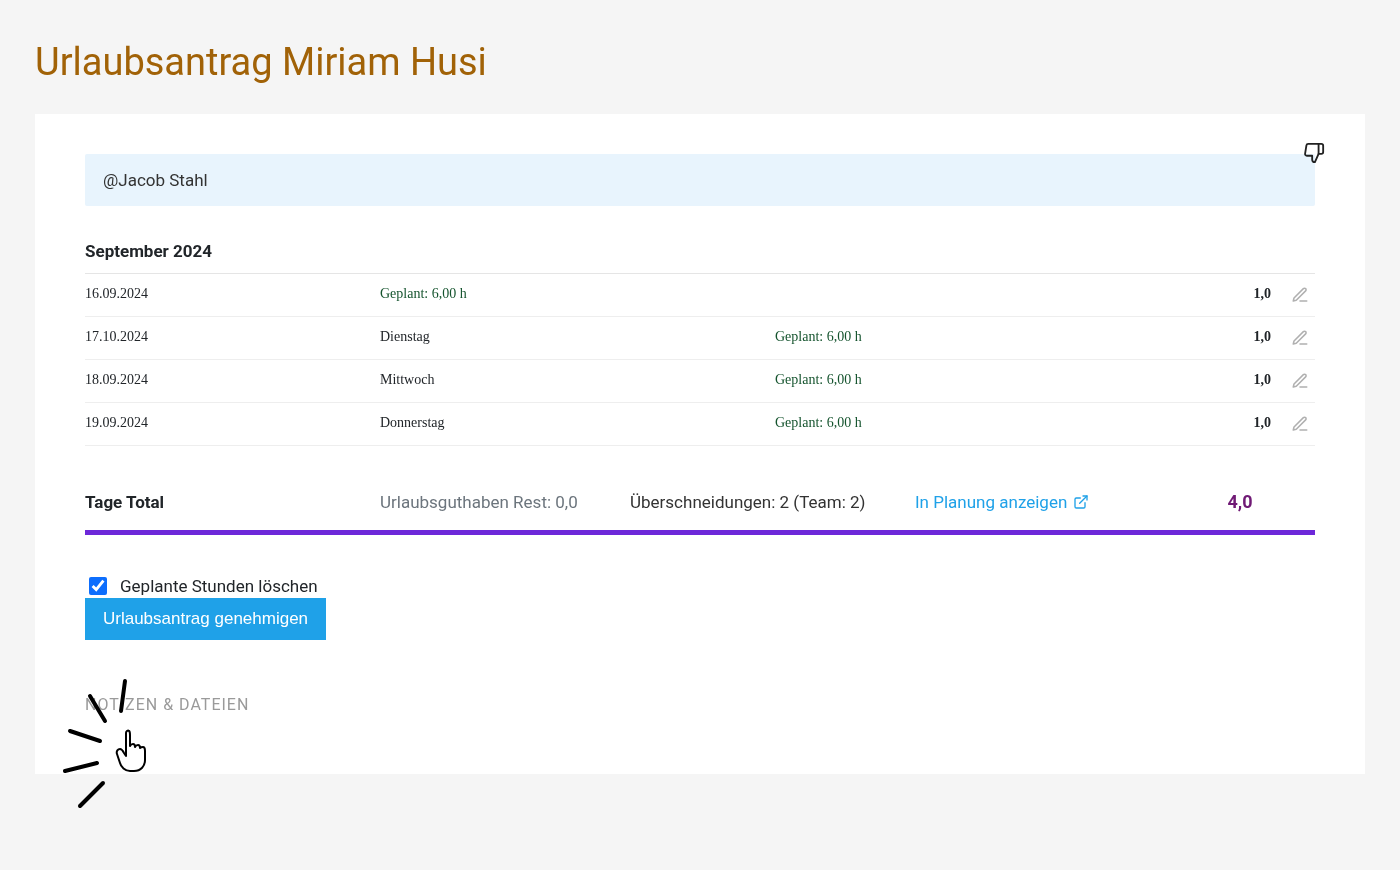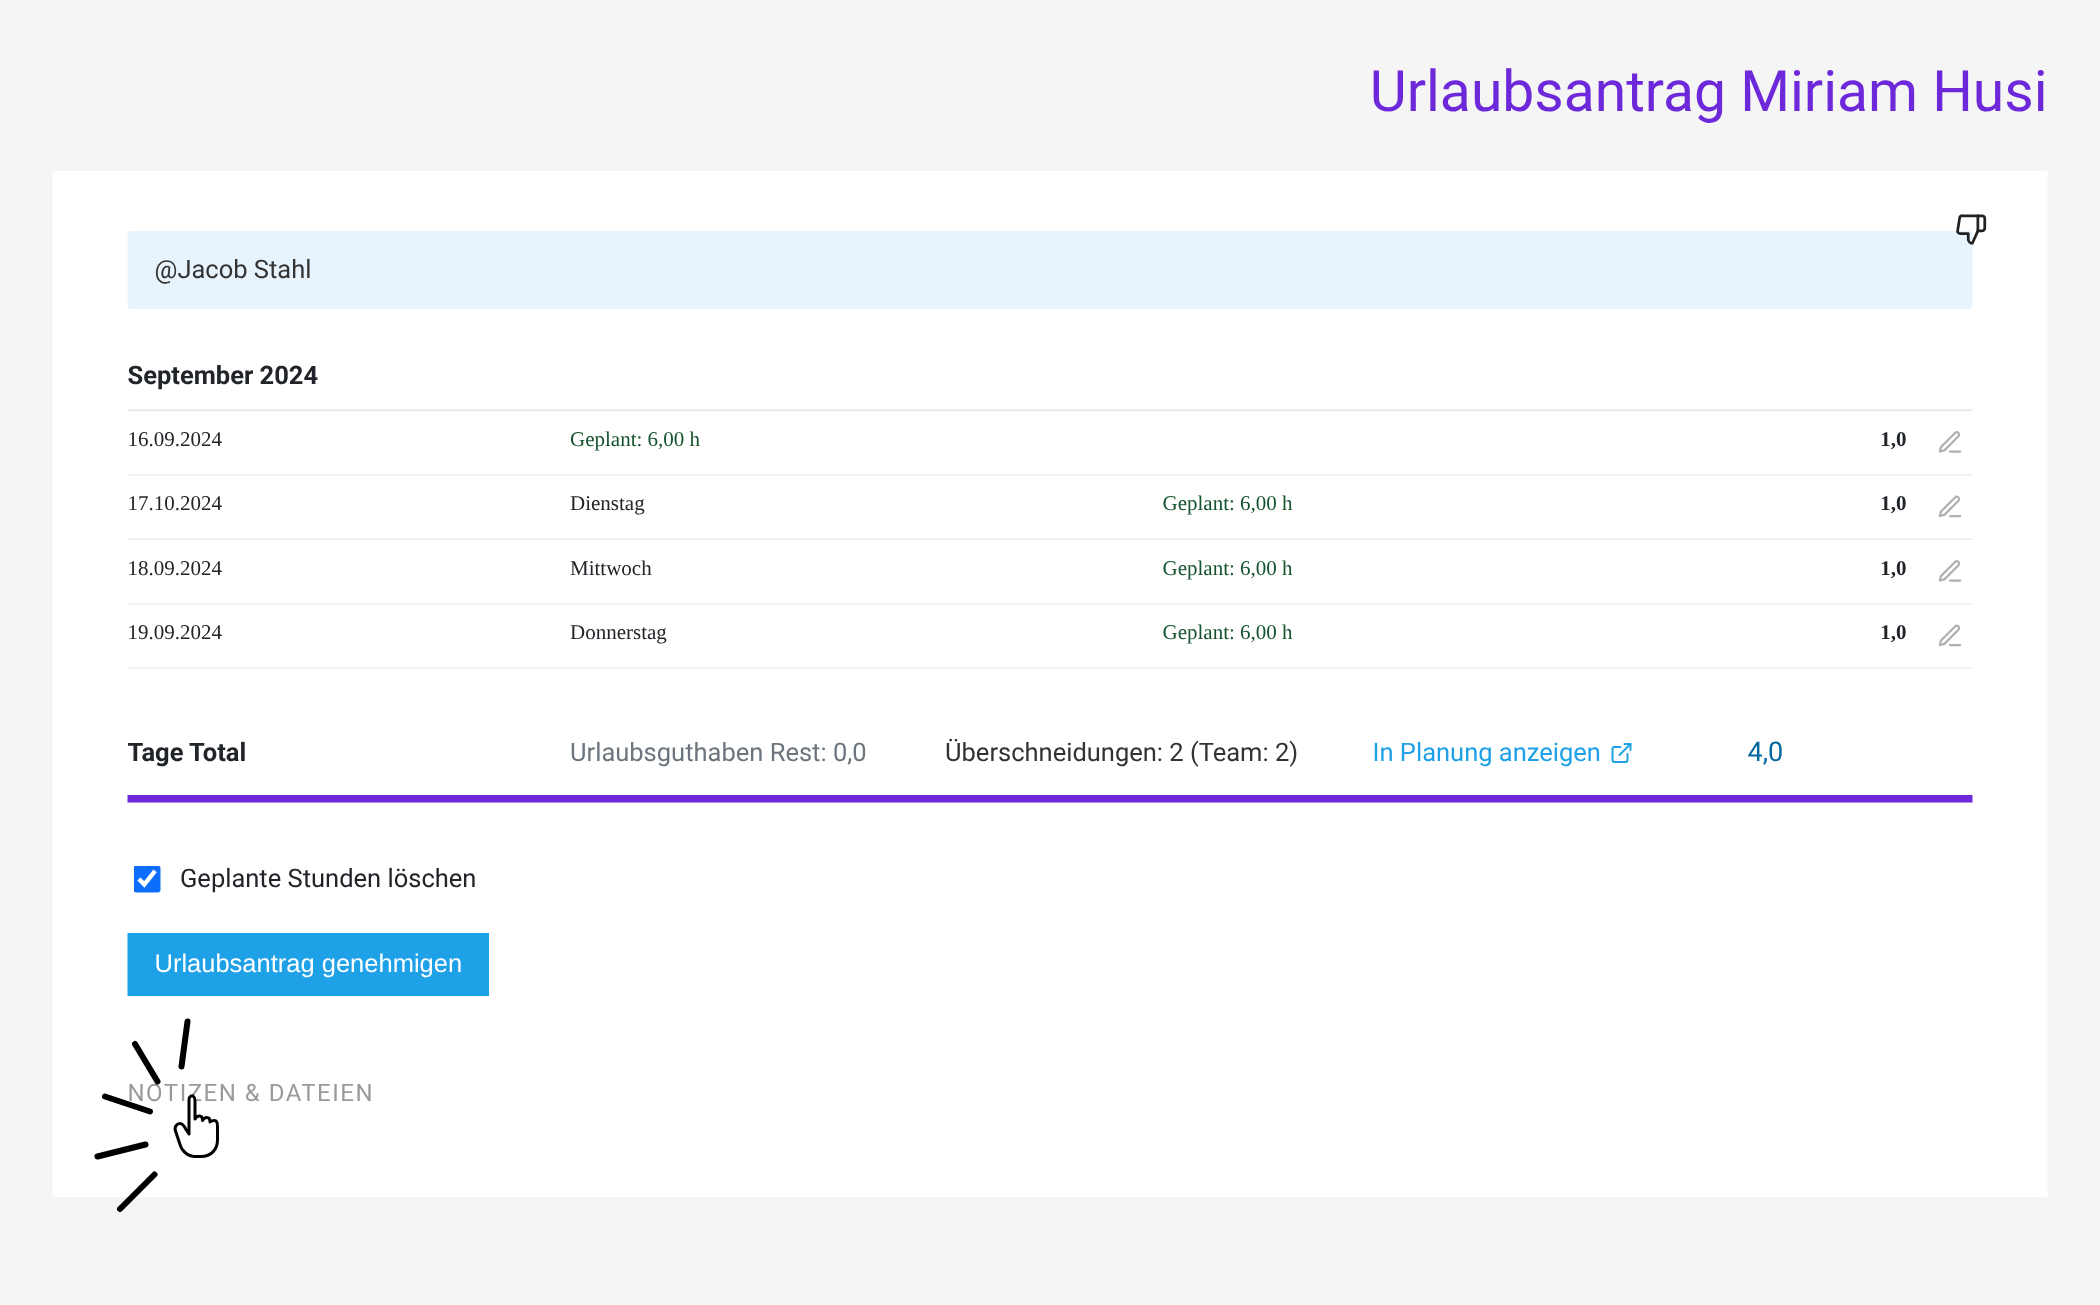--- a/index.html
+++ b/index.html
@@ -17,22 +17,21 @@
 
   .page {
     padding: 30px 35px;
     box-sizing: border-box;
   }
 
   .page-title {
     font-size: 38px;
     font-weight: 400;
     margin: 10px 0 30px 0;
-    color: #6d28d9;
-    text-align: right;
+    color: #a16207;
   }
 
   .card {
     background: #ffffff;
     padding: 40px 50px 60px 50px;
     position: relative;
   }
 
   .thumbs-down {
     position: absolute;
@@ -112,42 +111,42 @@
   .sum-link {
     flex: 0 0 250px;
     color: #1fa1e8;
     cursor: pointer;
     display: inline-flex;
     align-items: center;
     gap: 6px;
   }
   .sum-total {
     flex: 1;
-    text-align: left;
-    font-weight: 400;
-    color: #0369a1;
+    text-align: center;
+    font-weight: 700;
+    color: #701a75;
     font-size: 18px;
   }
 
   .checkbox-row {
     margin-top: 39px;
     display: flex;
     align-items: center;
     gap: 10px;
     font-size: 17px;
   }
   .checkbox-row input[type=checkbox] {
     width: 18px;
     height: 18px;
     accent-color: #0d6efd;
     cursor: pointer;
   }
 
   .approve-btn {
-    margin-top: 24px;
+    margin-top: 0;
     background: #1fa1e8;
     color: #fff;
     border: none;
     padding: 11px 18px;
     font-size: 17px;
     cursor: pointer;
   }
 
   .section-heading {
     margin-top: 55px;

